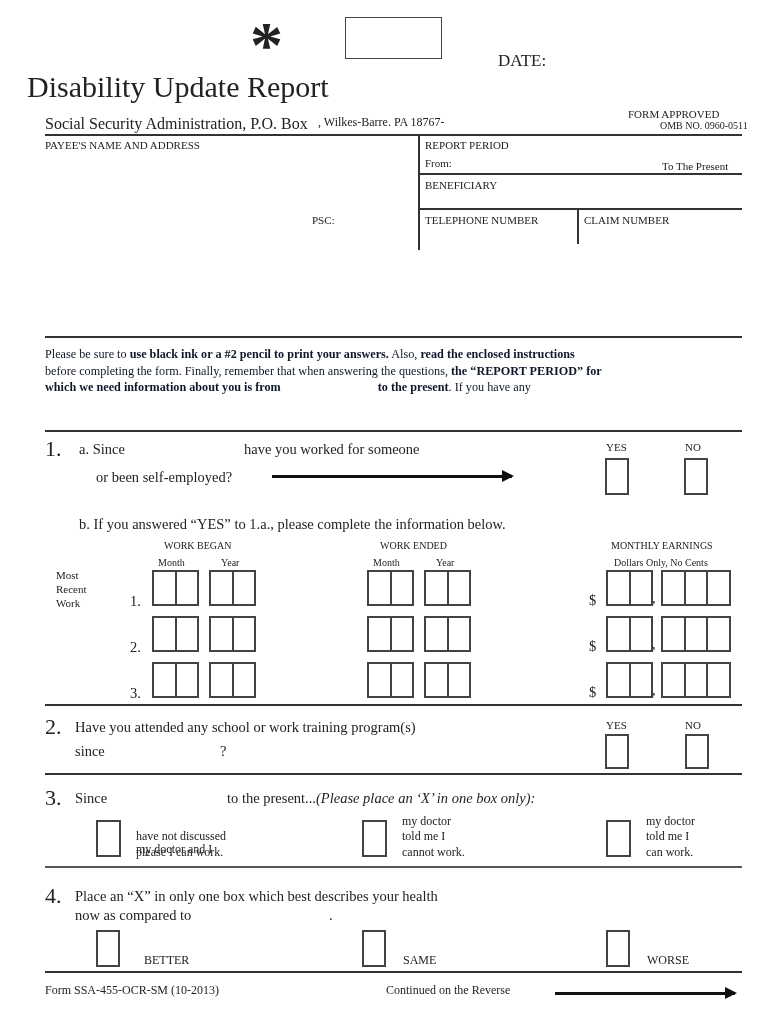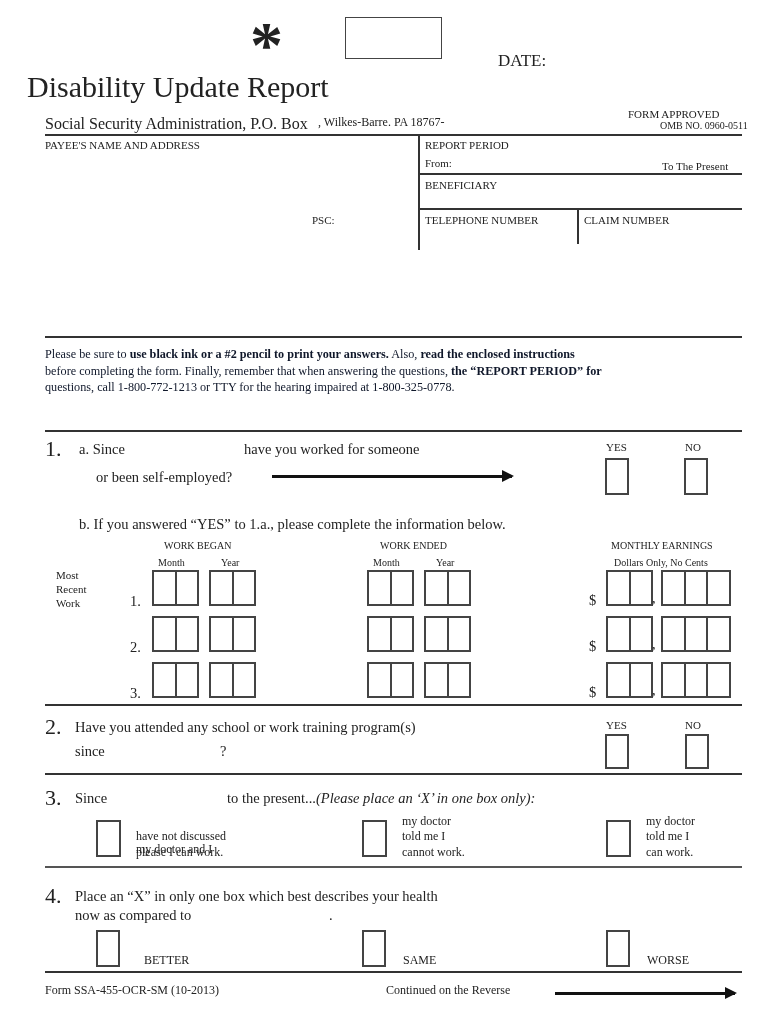--- a/index.html
+++ b/index.html
@@ -47,21 +47,21 @@
 <div class="vline" style="left:577px;top:209px;height:35px;width:1.5px;"></div>
 <div class="t small" style="left:425px;top:214px;">TELEPHONE NUMBER</div>
 <div class="abs" style="left:420px;top:228px;width:155px;height:18px;"></div>
 <div class="t small" style="left:584px;top:214px;">CLAIM NUMBER</div>
 <div class="abs" style="left:580px;top:228px;width:160px;height:18px;"></div>
 
 <div class="hline" style="left:45px;top:336px;width:697px;"></div>
 <div class="abs" style="left:45px;top:346px;width:700px;font-family:'Liberation Serif','DejaVu Serif',serif;font-size:12.2px;line-height:16.5px;color:#0f172a;">
   <div style="white-space:nowrap;"><span>Please be sure to </span><b>use black ink or a #2 pencil to print your answers.</b><span> Also, </span><b>read the enclosed instructions</b></div>
   <div style="white-space:nowrap;"><span>before completing the form. Finally, remember that when answering the questions, </span><b>the “REPORT PERIOD” for</b></div>
-  <div style="white-space:nowrap;">questions, call 1-800-772-1213 or TTY for the hearing impaired at 1-800-325-0778.</div>
+  <div style="white-space:nowrap;"><b>which we need information about you is from</b><span style="display:inline-block;width:97px;"></span><b>to the present</b><span>. If you have any</span></div>
 </div>
 
 <div class="hline" style="left:45px;top:430px;width:697px;"></div>
 <div class="t num" style="left:45px;top:436px;">1.</div>
 <div class="t q" style="left:79px;top:441px;">a. Since</div>
 <div class="t q" style="left:244px;top:441px;">have you worked for someone</div>
 <div class="t q" style="left:96px;top:469px;">or been self-employed?</div>
 <div class="arrow" style="left:272px;top:475px;width:240px;"></div>
 <div class="t small" style="left:606px;top:441px;">YES</div>
 <div class="t small" style="left:685px;top:441px;">NO</div>

